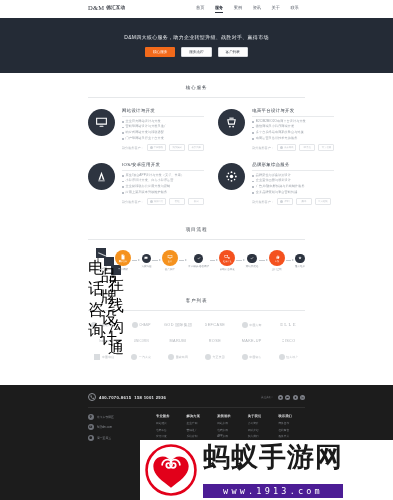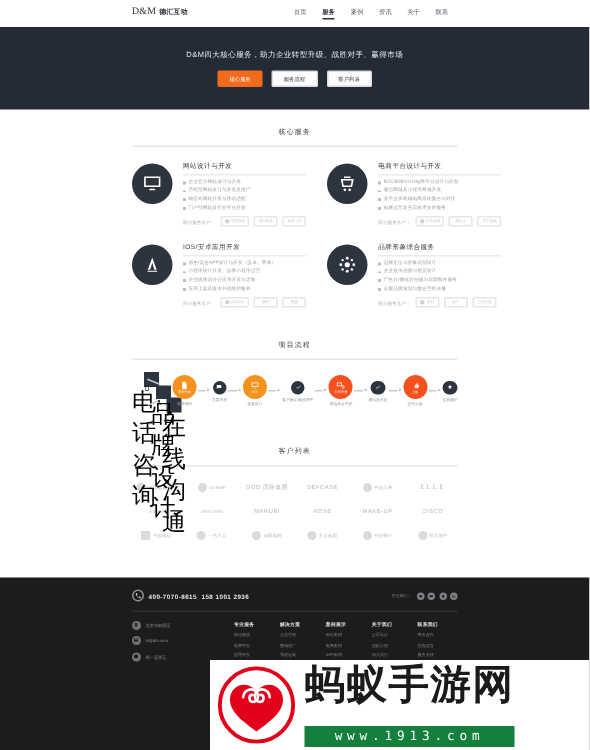--- a/index.html
+++ b/index.html
@@ -154,21 +154,21 @@
   .f-col a { display:block; font-size:2.7px; color:#7d8086; margin-bottom:2.6px;
     text-decoration:none; white-space:nowrap; }
 
   
   .wm { position:absolute; left:140px; top:440px; width:253px; height:60px;
     background:#ffffff; display:flex; align-items:center; gap:6px; padding-left:5px; }
   .wm-heart { width:52px; height:52px; position:relative; flex:0 0 52px; }
   .wm-right { display:flex; flex-direction:column; gap:14px; }
   .wm-title { font-size:27px; color:#1a1a1a; font-weight:bold; letter-spacing:1px;
     font-family:"DejaVu Sans", sans-serif; line-height:1; }
-  .wm-url { background:#15803d; color:#fff; font-size:8.5px; letter-spacing:3.2px;
+  .wm-url { background:#4c1d95; color:#fff; font-size:8.5px; letter-spacing:3.2px;
     padding:2px 5px; font-family:"DejaVu Sans Mono", monospace; text-align:center; }
 </style>
 </head>
 <body>
 
 <div class="page">
 
   <div class="topnav">
     <div class="logo">
       <span class="logo-dm">D&amp;M</span>

